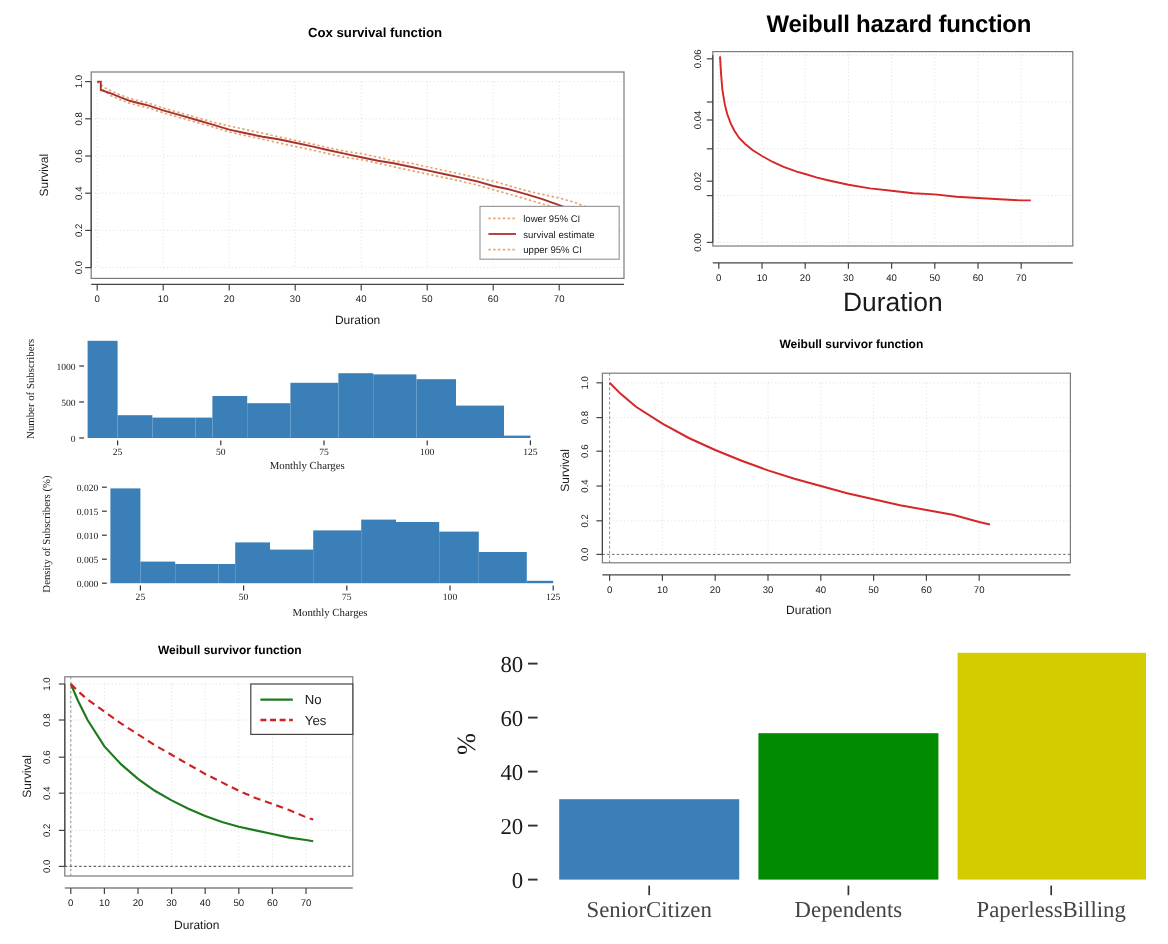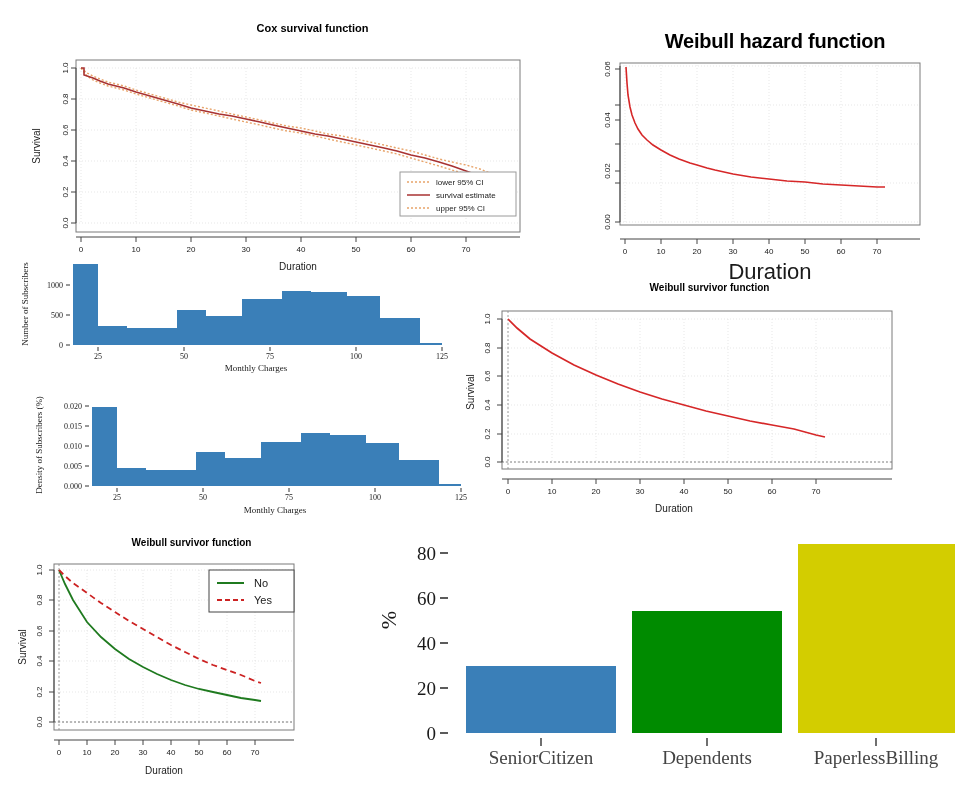--- a/index.html
+++ b/index.html
@@ -86,21 +86,21 @@
         <text class="tk" x="296" y="214" text-anchor="middle">50</text>
       <line x1="351" y1="199" x2="351" y2="204" stroke="#444"></line>
         <text class="tk" x="351" y="214" text-anchor="middle">60</text>
       <line x1="406" y1="199" x2="406" y2="204" stroke="#444"></line>
         <text class="tk" x="406" y="214" text-anchor="middle">70</text>
     </g>
     <text class="axlab" x="238" y="232" text-anchor="middle">Duration</text>
   </svg>
 </div>
 
-<div class="panel" style="left:580px;top:8px;width:390px;height:262px;margin-top:20px;">
+<div class="panel" style="left:554px;top:8px;width:390px;height:262px;">
   <div class="title-sans" style="font-size:20px;margin-top:2px;letter-spacing:-0.2px;">Weibull hazard function</div>
   <svg width="390" height="225" viewBox="0 0 390 225" style="margin-top:4px;">
     <g stroke="#dcdcdc" stroke-width="0.7" stroke-dasharray="1,2">
       <line x1="45" y1="8" x2="45" y2="165"></line>
       <line x1="81" y1="8" x2="81" y2="165"></line>
       <line x1="117" y1="8" x2="117" y2="165"></line>
       <line x1="153" y1="8" x2="153" y2="165"></line>
       <line x1="189" y1="8" x2="189" y2="165"></line>
       <line x1="225" y1="8" x2="225" y2="165"></line>
       <line x1="261" y1="8" x2="261" y2="165"></line>
@@ -143,21 +143,21 @@
         <text class="tk" x="225" y="197" text-anchor="middle">50</text>
       <line x1="261" y1="182" x2="261" y2="187" stroke="#444"></line>
         <text class="tk" x="261" y="197" text-anchor="middle">60</text>
       <line x1="297" y1="182" x2="297" y2="187" stroke="#444"></line>
         <text class="tk" x="297" y="197" text-anchor="middle">70</text>
     </g>
     <text x="190" y="222" text-anchor="middle" style="font-size:22px;">Duration</text>
   </svg>
 </div>
 
-<div class="panel" style="left:16px;top:252px;width:430px;height:122px;">
+<div class="panel" style="left:16px;top:272px;width:430px;height:122px;">
   <svg width="430" height="122" viewBox="0 0 430 122">
     <text class="serif" x="12" y="52" text-anchor="middle" transform="rotate(-90 12 52)" style="font-size:9px;">Number of Subscribers</text>
     <g>
       <text class="serif tk" x="47" y="36" text-anchor="end">1000</text>
       <line x1="50" y1="33" x2="54" y2="33" stroke="#333"></line>
       <text class="serif tk" x="47" y="66" text-anchor="end">500</text>
       <line x1="50" y1="63" x2="54" y2="63" stroke="#333"></line>
       <text class="serif tk" x="47" y="96" text-anchor="end">0</text>
       <line x1="50" y1="93" x2="54" y2="93" stroke="#333"></line>
     </g>

